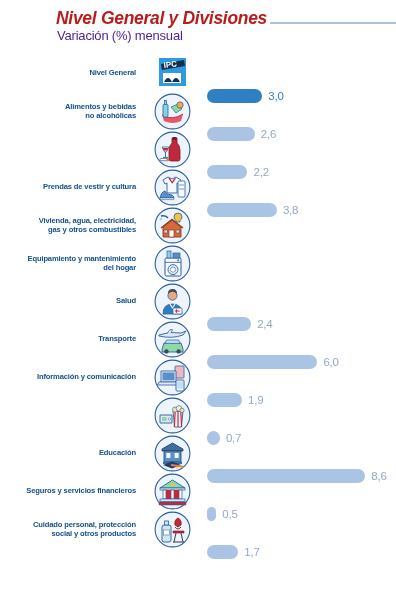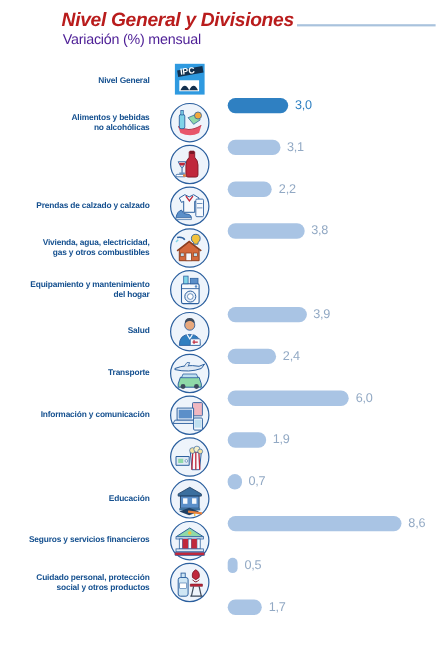--- a/index.html
+++ b/index.html
@@ -150,21 +150,21 @@
           <path d="M8 22 q10 6 21 -1 l-2 7 q-8 4 -17 0 z" fill="#e8566a"></path>
           <path d="M8 22 q10 6 21 -1" fill="none" stroke="#b33a4d" stroke-width="1"></path>
           <rect x="9" y="11" width="5" height="13" rx="1.6" fill="#7fd4e8" stroke="#2b5f9e" stroke-width="0.8"></rect>
           <rect x="10.4" y="7.5" width="2.2" height="4" fill="#7fd4e8" stroke="#2b5f9e" stroke-width="0.7"></rect>
           <path d="M17 14 l7 -3 4 5 -6 4 z" fill="#8fd9a8" stroke="#2b5f9e" stroke-width="0.7"></path>
           <circle cx="26" cy="12" r="3.2" fill="#f2a83c" stroke="#2b5f9e" stroke-width="0.7"></circle>
         </svg>
       </div>
       <div class="bar-wrap">
         <div class="bar" style="width: 47.84px;"></div>
-        <div class="bar-value">3,1</div>
+        <div class="bar-value">2,6</div>
       </div>
     </div>
     <div class="row">
       <div class="icon-wrap">
         <svg width="37" height="37" viewBox="0 0 37 37">
           <circle cx="18.5" cy="18.5" r="17.4" fill="#eef4fb" stroke="#2b5f9e" stroke-width="1.1"></circle>
           <path d="M18 7 h5 v5 q3 3 3 7 v9 q0 2 -2 2 h-7 q-2 0 -2 -2 v-9 q0 -4 3 -7 z" fill="#c0283c" stroke="#7d1726" stroke-width="0.8"></path>
           <rect x="18.6" y="6" width="3.8" height="3" fill="#7d1726"></rect>
           <path d="M8 16 h7 l-2.6 5 h-1.8 z" fill="#f7fbff" stroke="#2b5f9e" stroke-width="0.8"></path>
           <path d="M8.6 17 h5.8 l-1.2 2.4 h-3.4 z" fill="#c0283c"></path>
@@ -174,21 +174,21 @@
           <rect x="12.4" y="27.5" width="2.6" height="2.2" fill="#e8803c"></rect>
         </svg>
       </div>
       <div class="bar-wrap">
         <div class="bar" style="width: 40.48px;"></div>
         <div class="bar-value">2,2</div>
       </div>
     </div>
     <div class="row">
       <div class="row-label">
-        <span>Prendas de calzado y calzado</span>
+        <span>Prendas de vestir y cultura</span>
       </div>
       <div class="icon-wrap">
         <svg width="37" height="37" viewBox="0 0 37 37">
           <circle cx="18.5" cy="18.5" r="17.4" fill="#eef4fb" stroke="#2b5f9e" stroke-width="1.1"></circle>
           <path d="M14 8 l4 2 4 -2 5 3 -2 4 -2 -1 v10 h-10 v-10 l-2 1 -2 -4 z" fill="#f6f9fd" stroke="#2b5f9e" stroke-width="0.9"></path>
           <path d="M15 9.2 l3.2 4.5 3.2 -4.5" fill="none" stroke="#c0283c" stroke-width="1.2"></path>
           <rect x="24" y="12" width="7" height="16" rx="1" fill="#f6f9fd" stroke="#2b5f9e" stroke-width="0.8"></rect>
           <line x1="25" y1="16" x2="30" y2="16" stroke="#2b5f9e" stroke-width="0.6"></line>
           <line x1="25" y1="20" x2="30" y2="20" stroke="#2b5f9e" stroke-width="0.6"></line>
           <path d="M6 29 q1 -6 5 -7 l2 3 5 1 q2 1 2 3 z" fill="#5b8fc9" stroke="#2b5f9e" stroke-width="0.8"></path>
@@ -228,24 +228,20 @@
         <svg width="37" height="37" viewBox="0 0 37 37">
           <circle cx="18.5" cy="18.5" r="17.4" fill="#eef4fb" stroke="#2b5f9e" stroke-width="1.1"></circle>
           <rect x="11" y="13" width="16" height="18" rx="1.4" fill="#f6f9fd" stroke="#2b5f9e" stroke-width="1"></rect>
           <line x1="11" y1="17.4" x2="27" y2="17.4" stroke="#2b5f9e" stroke-width="0.8"></line>
           <circle cx="19" cy="24.6" r="5" fill="#e6eef8" stroke="#2b5f9e" stroke-width="0.9"></circle>
           <circle cx="19" cy="24.6" r="2.6" fill="#ffffff" stroke="#2b5f9e" stroke-width="0.6"></circle>
           <circle cx="24.2" cy="15.4" r="1.1" fill="#5b8fc9"></circle>
           <rect x="13" y="6" width="4" height="7" fill="#7fd4e8" stroke="#2b5f9e" stroke-width="0.7"></rect>
           <rect x="19" y="8" width="7" height="5" fill="#5b8fc9" stroke="#2b5f9e" stroke-width="0.7"></rect>
         </svg>
-      </div>
-      <div class="bar-wrap">
-        <div class="bar" style="width: 71.76px;"></div>
-        <div class="bar-value">3,9</div>
       </div>
     </div>
     <div class="row">
       <div class="row-label">
         <span>Salud</span>
       </div>
       <div class="icon-wrap">
         <svg width="37" height="37" viewBox="0 0 37 37">
           <circle cx="18.5" cy="18.5" r="17.4" fill="#eef4fb" stroke="#2b5f9e" stroke-width="1.1"></circle>
           <circle cx="18.5" cy="12.6" r="4.6" fill="#e8a87c" stroke="#2b5f9e" stroke-width="0.8"></circle>

